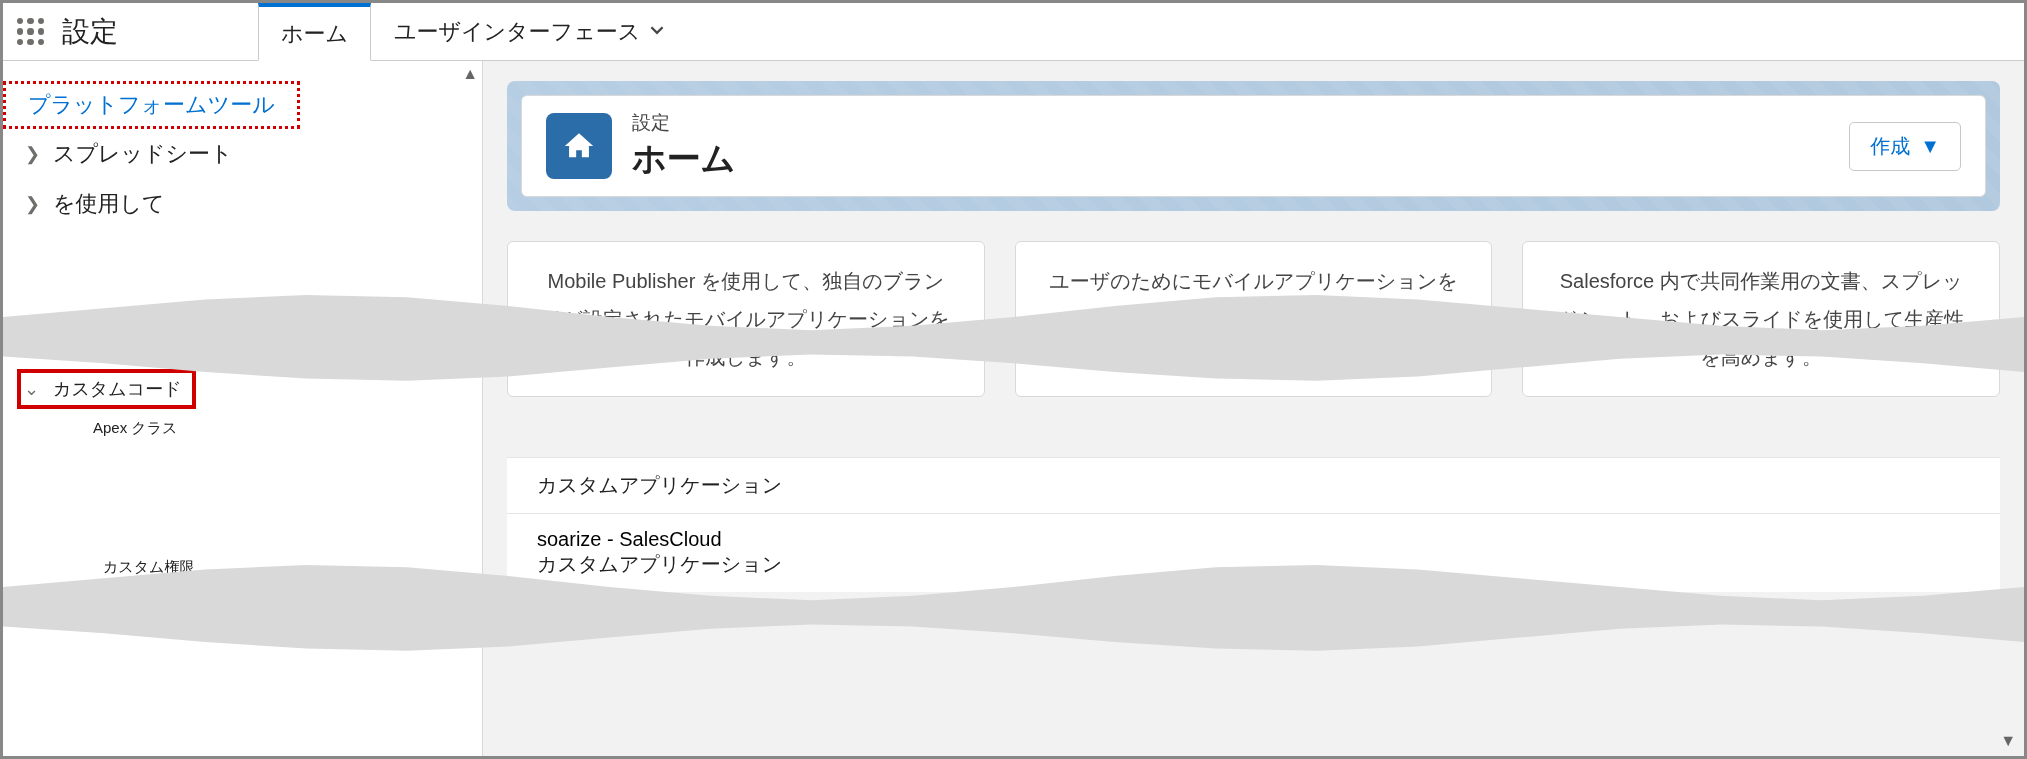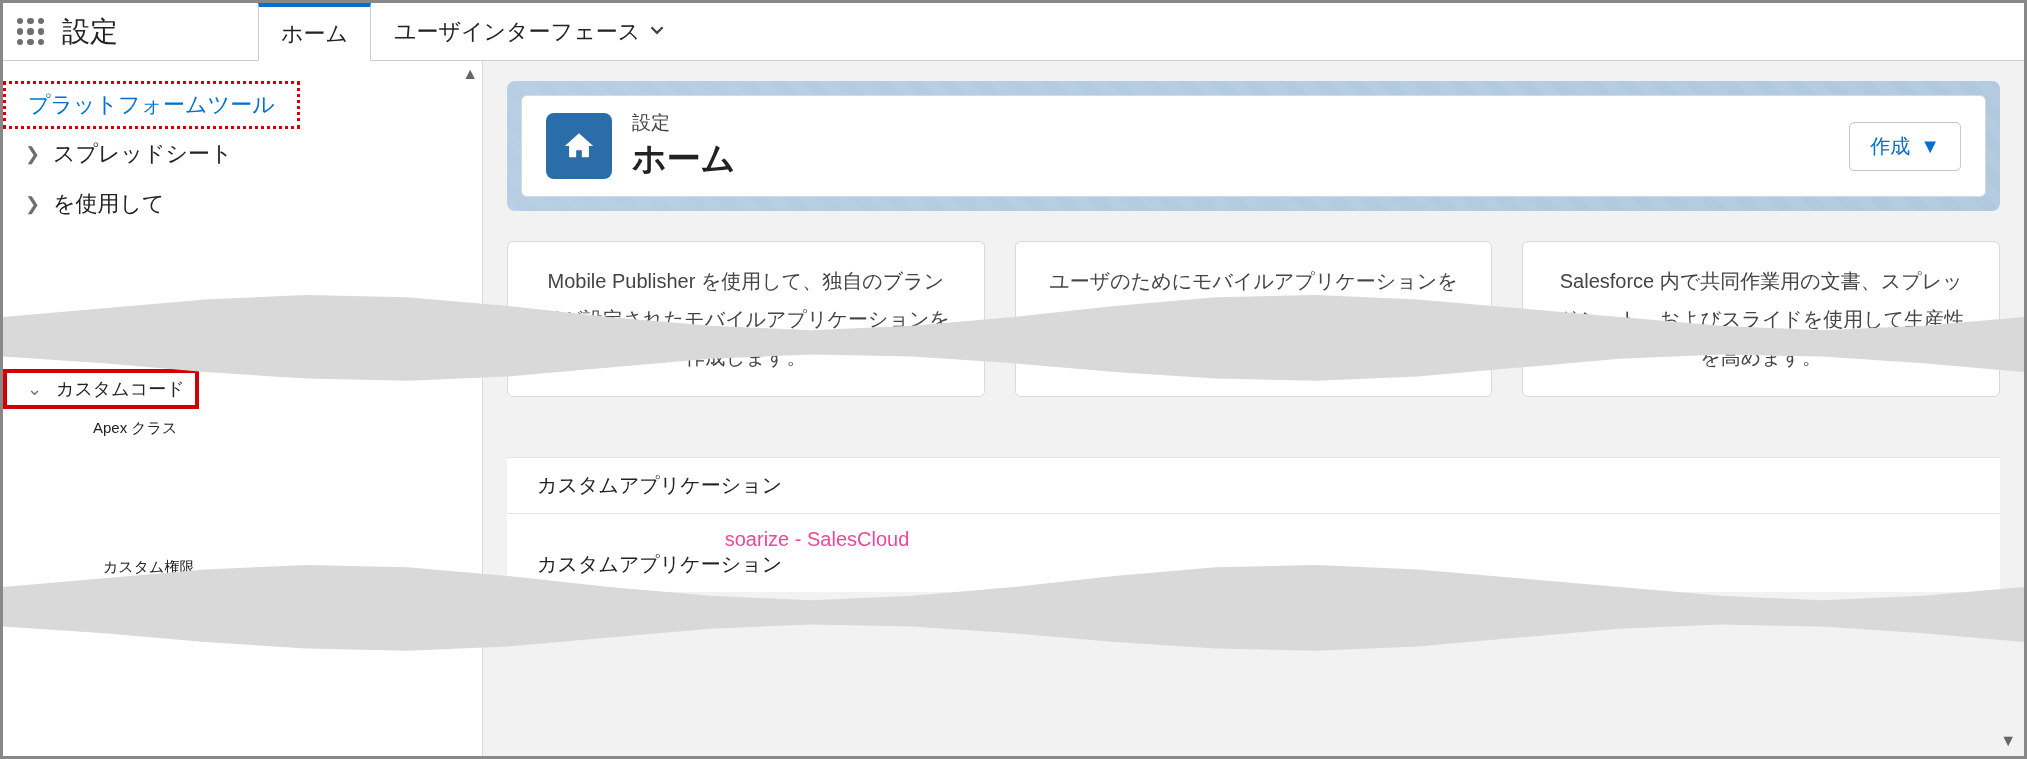--- a/index.html
+++ b/index.html
@@ -67,21 +67,21 @@
   .red-dotted { border: 3px dotted #d10000; }
   .side-item {
     display:flex; align-items:center;
     font-size: 22px;
     padding: 10px 22px;
     color: #222;
     cursor: pointer;
   }
   .side-item .arrow { color:#706e6b; width: 28px; display:inline-block; font-size:18px;}
   .side-sub { padding-left: 90px; font-size: 15px; }
-  .red-box { border: 4px solid #d10000; display:inline-block; padding: 4px 10px 4px 20px; }
+  .red-box { border: 4px solid #d10000; display:inline-block; padding: 4px 10px 4px 3px; margin-left:14px;}
   .red-box .arrow { color:#706e6b; display:inline-block; width:24px; font-size:18px;}
   .side-sub.red-box { margin-left: 86px; padding: 6px 12px; }
   
   .main { flex:1; position:relative; padding: 20px 24px; }
   .hero {
     background: linear-gradient(90deg, rgba(200,220,240,.4), rgba(200,220,240,.2)),
                 repeating-linear-gradient(45deg, rgba(255,255,255,.06) 0 12px, transparent 12px 24px),
                 #aac4da;
     border-radius: 8px;
     padding: 14px;
@@ -129,21 +129,21 @@
   }
   .table-area { margin-top: 60px; }
   .table-row {
     display:flex;
     background:#fff;
     border-top:1px solid #e5e5e5;
     font-size: 20px;
     padding: 14px 30px;
     flex-direction: column;
   }
-  .cell-link { color:#ec4899; width: 560px; text-align: center; }
+  .cell-link { color:#000000; width: 560px; }
   .cell-type { color:#222; }
   
   .wave {
     position:absolute;
     left:0; right:0;
     height: 110px;
     background:#d9d9d9;
     clip-path: polygon(
       0% 40%, 5% 32%, 10% 24%, 15% 20%, 20% 22%, 25% 30%, 30% 40%, 35% 48%, 40% 52%, 45% 48%, 50% 40%, 55% 30%, 60% 22%, 65% 20%, 70% 24%, 75% 32%, 80% 40%, 85% 48%, 90% 52%, 95% 48%, 100% 40%,
       100% 90%, 95% 82%, 90% 76%, 85% 74%, 80% 78%, 75% 86%, 70% 94%, 65% 98%, 60% 96%, 55% 90%, 50% 82%, 45% 76%, 40% 74%, 35% 78%, 30% 86%, 25% 94%, 20% 98%, 15% 96%, 10% 90%, 5% 82%, 0% 76%

